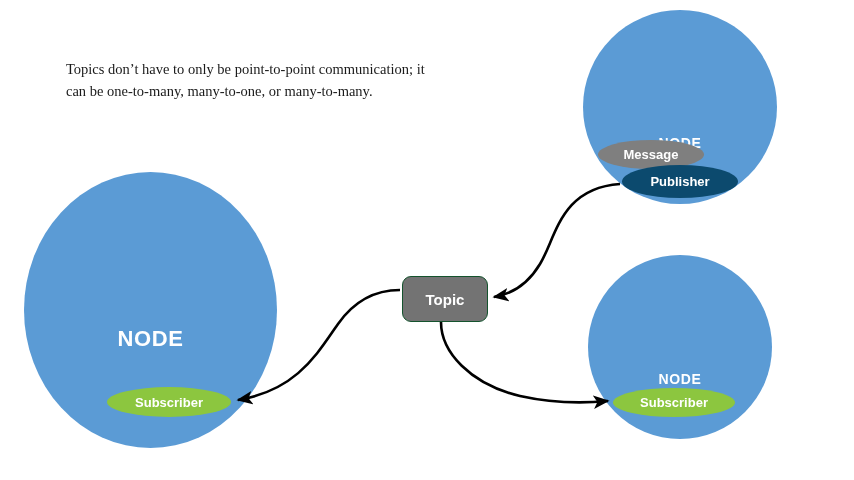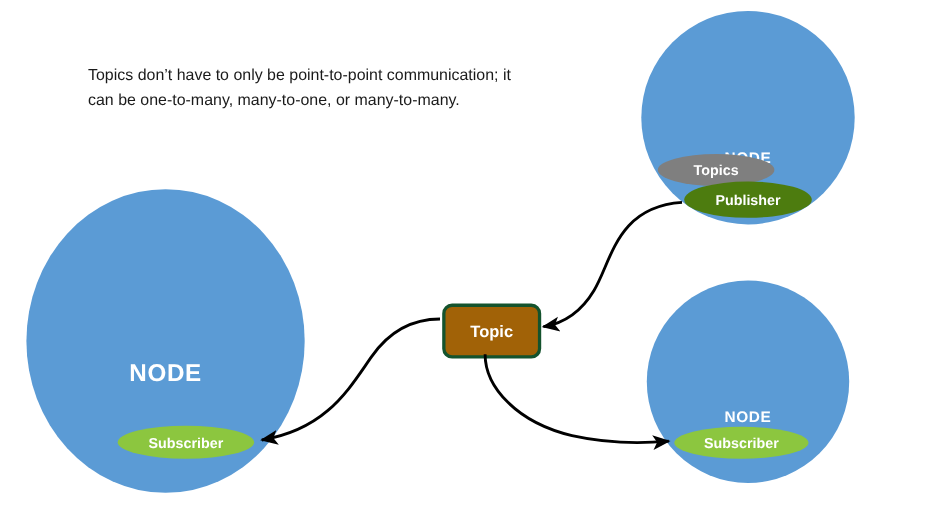--- a/index.html
+++ b/index.html
@@ -12,27 +12,27 @@
   }
   #canvas {
     position: relative;
     width: 854px;
     height: 480px;
     background: #ffffff;
     overflow: hidden;
   }
   .caption {
     position: absolute;
-    left: 80px;
+    left: 66px;
     top: 58px;
     width: 420px;
     font-size: 14.5px;
     line-height: 1.55;
     color: #1a1a1a;
-    font-family: Liberation Sans, sans-serif;
+    font-family: Liberation Serif, serif;
     white-space: pre-line;
   }
   .node-circle {
     position: absolute;
     border-radius: 50%;
     background: #5b9bd5;
   }
   #node-left {
     left: 24px;
     top: 172px;
@@ -95,21 +95,21 @@
     width: 106px;
     height: 29px;
     background: #7f7f7f;
     z-index: 2;
   }
   #publisher-pill {
     left: 622px;
     top: 165px;
     width: 116px;
     height: 33px;
-    background: #4d7c0f;
+    background: #0c4a6e;
     z-index: 3;
   }
   #subscriber-left-pill {
     left: 107px;
     top: 387px;
     width: 124px;
     height: 30px;
     background: #8cc63f;
     z-index: 3;
   }
@@ -120,22 +120,22 @@
     height: 29px;
     background: #8cc63f;
     z-index: 3;
   }
   #topic-box {
     position: absolute;
     left: 402px;
     top: 276px;
     width: 84px;
     height: 44px;
-    background: #a16207;
-    border: 3px solid #14532d;
+    background: #737373;
+    border: 1px solid #14532d;
     border-radius: 9px;
     display: flex;
     align-items: center;
     justify-content: center;
     color: #ffffff;
     font-weight: bold;
     font-size: 15px;
     font-family: "Liberation Sans", sans-serif;
     z-index: 4;
   }
@@ -156,21 +156,21 @@
 
   <div class="caption">Topics don’t have to only be point-to-point communication; it
 can be one-to-many, many-to-one, or many-to-many.</div>
 
   <div class="node-circle" id="node-left"></div>
   <div class="node-label" id="node-left-label">NODE</div>
   <div class="pill" id="subscriber-left-pill">Subscriber</div>
 
   <div class="node-circle" id="node-top-right"></div>
   <div class="node-label" id="node-top-right-label">NODE</div>
-  <div class="pill" id="message-pill">Topics</div>
+  <div class="pill" id="message-pill">Message</div>
   <div class="pill" id="publisher-pill">Publisher</div>
 
   <div class="node-circle" id="node-bottom-right"></div>
   <div class="node-label" id="node-bottom-right-label">NODE</div>
   <div class="pill" id="subscriber-right-pill">Subscriber</div>
 
   <div id="topic-box">Topic</div>
 
   <svg id="arrows" viewBox="0 0 854 480">
     <defs>

